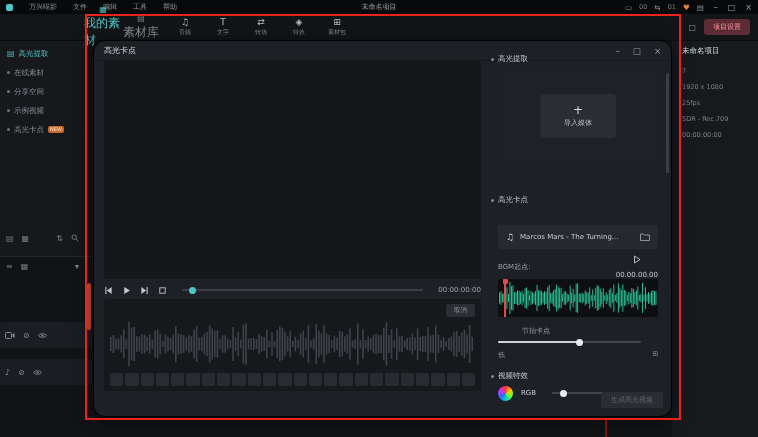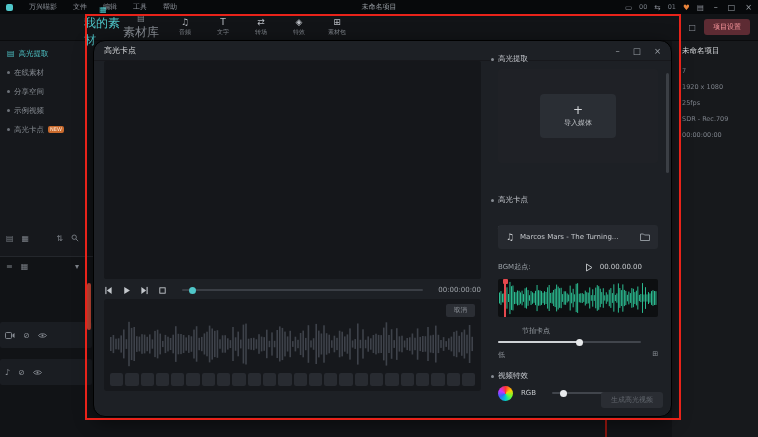--- a/index.html
+++ b/index.html
@@ -75,22 +75,22 @@
   .imp-plus{font-size:12px;color:#d6d9dc;line-height:11px;}
   .imp-lb{font-size:7px;color:#c2c6ca;}
   .dur-row{position:absolute;left:404px;top:128px;width:160px;height:14px;display:flex;align-items:center;font-size:7px;color:#9aa0a7;}
   .dur-input{margin-left:12px;width:63px;height:13px;background:#26292f;border:1px solid #3a3d44;border-radius:2px;display:flex;align-items:center;padding:0 3px;color:#c6c9cd;}
   .spin{margin-left:auto;display:flex;flex-direction:column;line-height:3.5px;font-size:4.5px;color:#8d929a;}
   .info-ic{margin-left:auto;font-size:8px;color:#8d929a;}
   .m-lb{position:absolute;font-size:7px;color:#9aa0a7;}
   .music-row{position:absolute;left:404px;top:184px;width:160px;height:24px;background:#26292f;border-radius:3px;display:flex;align-items:center;padding:0 8px;}
   .music-note{font-size:9px;color:#d0d3d7;}
   .music-name{flex:1;margin:0 6px;font-size:7px;color:#c6c9cd;white-space:nowrap;overflow:hidden;}
-  .bgm-row{position:absolute;left:404px;top:220px;width:144px;height:12px;display:flex;align-items:center;font-size:7px;color:#9aa0a7;}
-  .bgm-right{margin-left:auto;display:flex;align-items:center;gap:7px;color:#c6c9cd;}
+  .bgm-row{position:absolute;left:404px;top:220px;width:160px;height:12px;display:flex;align-items:center;font-size:7px;color:#9aa0a7;}
+  .bgm-right{margin-left:auto;display:flex;align-items:center;gap:7px;color:#c6c9cd;flex-direction:column;}
   .greenwave-box{position:absolute;left:404px;top:238px;width:160px;height:38px;background:#0d0f11;border-radius:2px;overflow:hidden;}
   #gw-playhead{position:absolute;left:6px;top:0;width:1.5px;height:38px;background:#e5484d;}
   #gw-flag{position:absolute;left:5px;top:0;width:5px;height:5px;background:#e5484d;border-radius:1px;}
   .slider{position:absolute;left:404px;top:300px;width:143px;height:2px;background:#41454c;border-radius:1px;}
   .slider .fill{position:absolute;left:0;top:0;height:2px;background:#cfd2d6;border-radius:1px;}
   .slider .dot{position:absolute;top:-2.5px;width:7px;height:7px;border-radius:50%;background:#e8eaec;}
   .beat-sub{position:absolute;left:404px;top:309px;width:160px;display:flex;justify-content:space-between;font-size:7px;color:#8a8f96;}
   .rgb-row{position:absolute;left:404px;top:344px;width:160px;height:16px;display:flex;align-items:center;}
   .wheel{width:15px;height:15px;border-radius:50%;background:conic-gradient(#f33,#fc0,#6f3,#0cc,#36f,#c3f,#f33);flex:none;}
   .rgb-lb{margin-left:8px;font-size:7px;color:#c6c9cd;}

